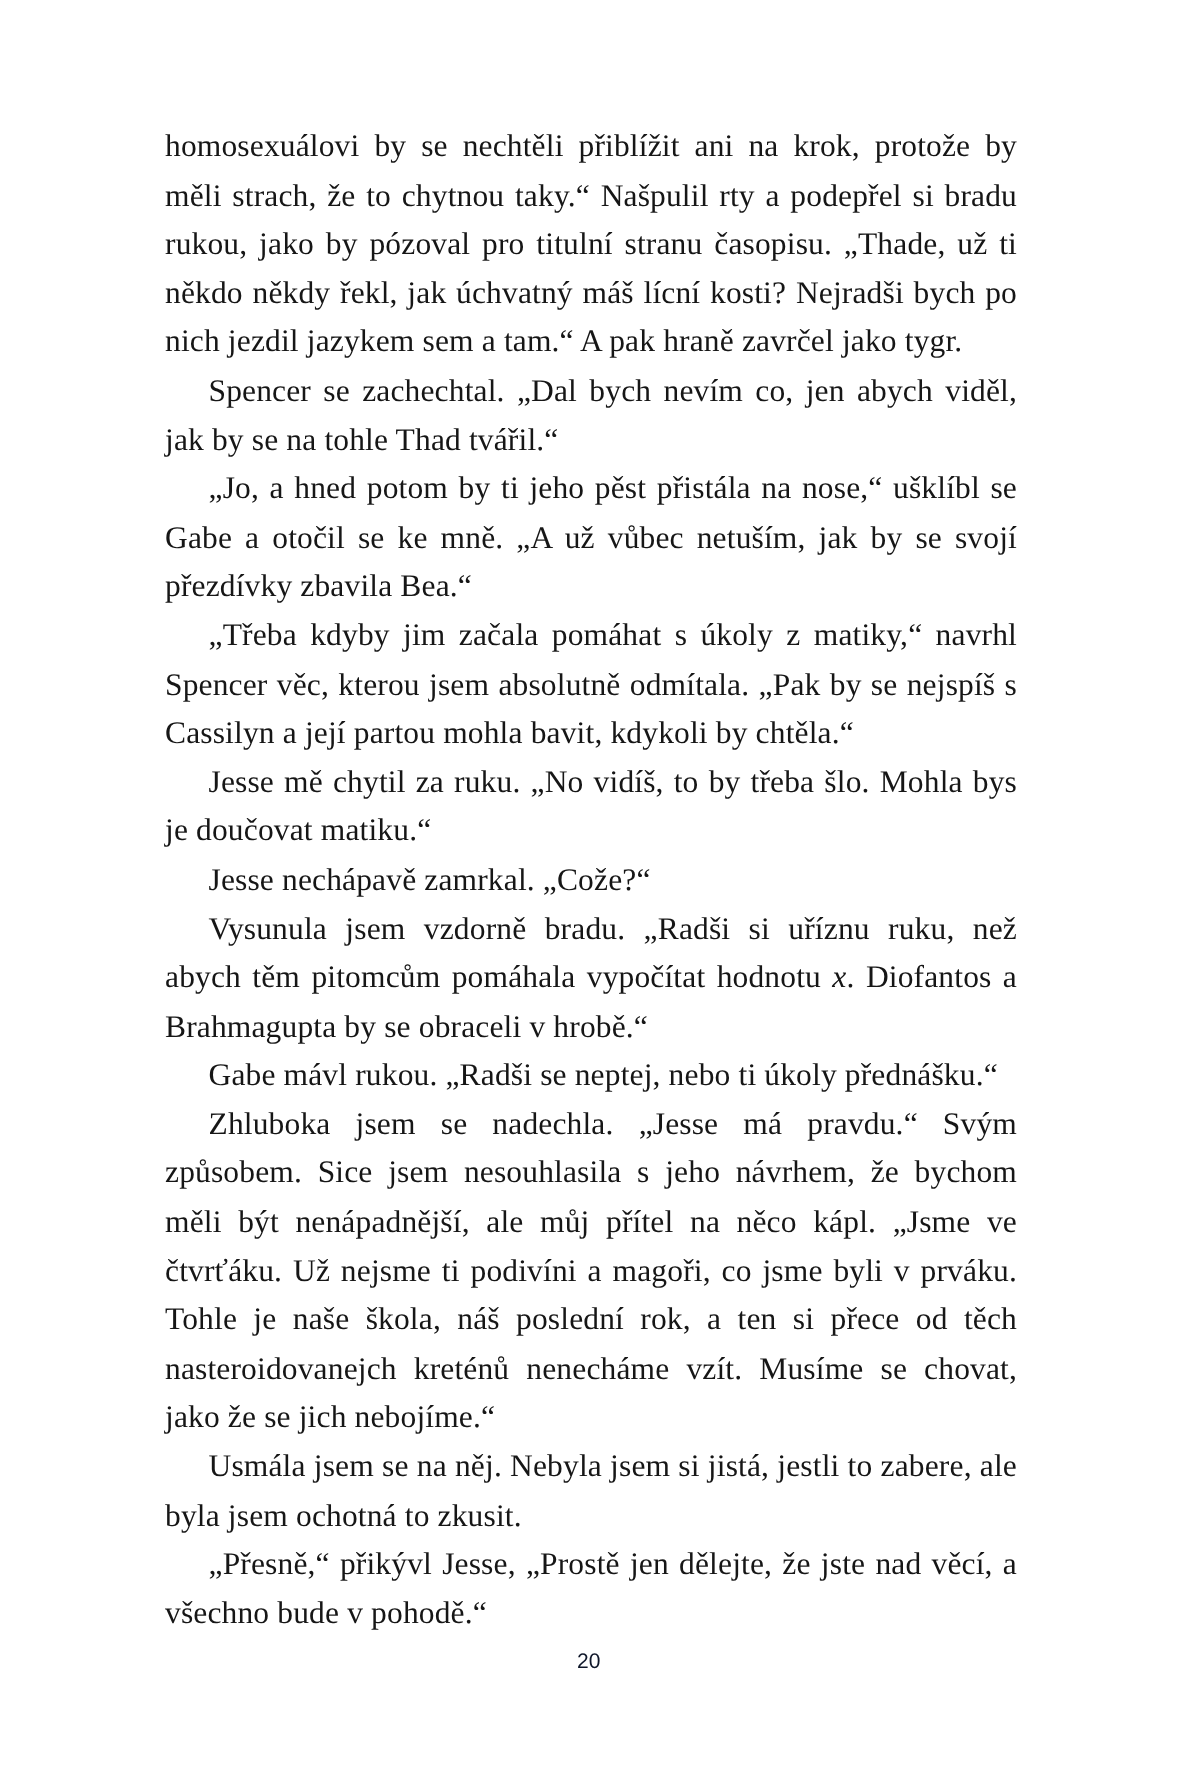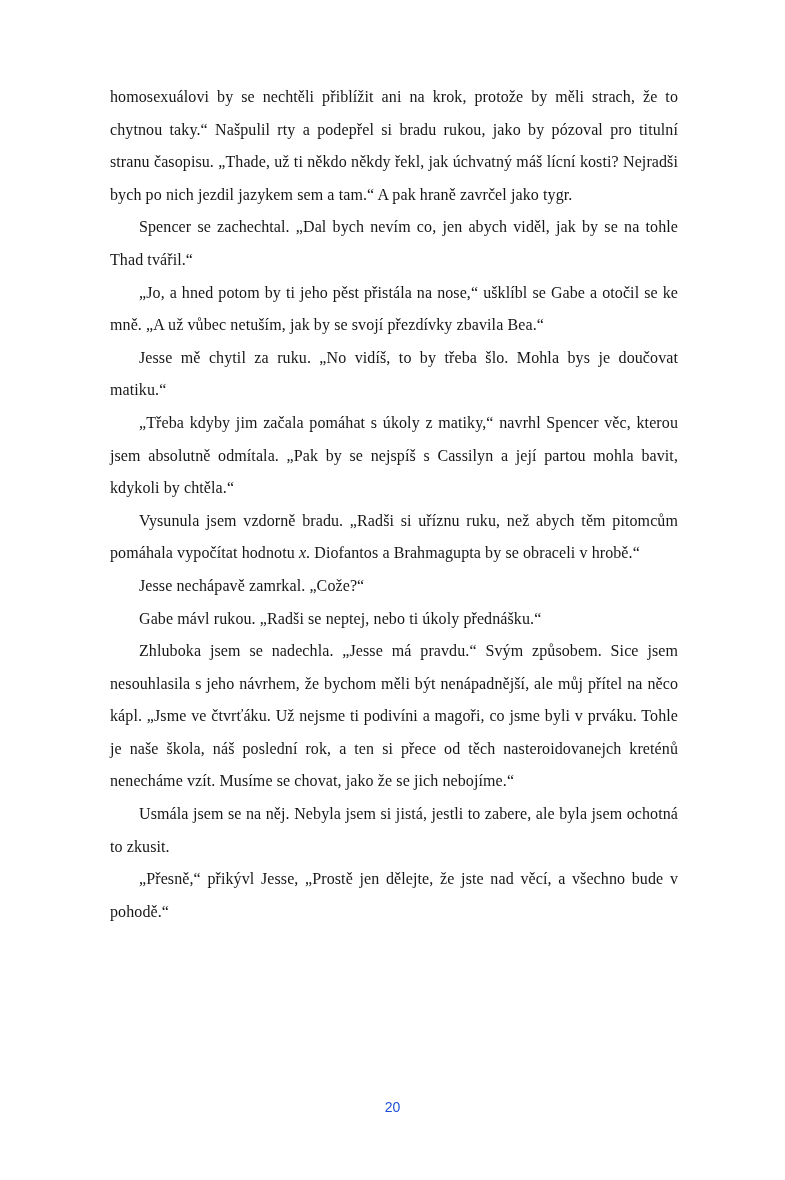--- a/index.html
+++ b/index.html
@@ -17,21 +17,21 @@
   .page {
     position: absolute;
     inset: 0;
     background: #ffffff;
   }
   .text-block {
     position: absolute;
     left: 110px;
     top: 81px;
     width: 568px;
-    font-size: 16px;
+    font-size: 21px;
     line-height: 32.6px;
     color: #161616;
     text-align: justify;
     letter-spacing: 0.1px;
   }
   .para {
     margin: 0;
     padding: 0;
     text-indent: 0;
   }
@@ -43,34 +43,34 @@
     font-style: italic;
   }
   .folio {
     position: absolute;
     left: 0;
     top: 1099px;
     width: 785px;
     text-align: center;
     font-family: "Liberation Sans", sans-serif;
     font-size: 14px;
-    color: #1d4ed8;
+    color: #0f172a;
   }
 </style>
 </head>
 <body>
 
 <div class="page">
   <div class="text-block">
       <p class="para"><span>homosexuálovi by se nechtěli přiblížit ani na krok, protože by měli strach, že to chytnou taky.“ Našpulil rty a podepřel si bradu rukou, jako by pózoval pro titulní stranu časopisu. „Thade, už ti někdo někdy řekl, jak úchvatný máš lícní kosti? Nejradši bych po nich jezdil jazykem sem a tam.“ A pak hraně zavrčel jako tygr.</span></p>
       <p class="para indent"><span>Spencer se zachechtal. „Dal bych nevím co, jen abych viděl, jak by se na tohle Thad tvářil.“</span></p>
       <p class="para indent"><span>„Jo, a hned potom by ti jeho pěst přistála na nose,“ ušklíbl se Gabe a otočil se ke mně. „A už vůbec netuším, jak by se svojí přezdívky zbavila Bea.“</span></p>
+      <p class="para indent"><span>„Třeba kdyby jim začala pomáhat s úkoly z matiky,“ navrhl Spencer věc, kterou jsem absolutně odmítala. „Pak by se nejspíš s Cassilyn a její partou mohla bavit, kdykoli by chtěla.“</span></p>
       <p class="para indent"><span>Jesse mě chytil za ruku. „No vidíš, to by třeba šlo. Mohla bys je doučovat matiku.“</span></p>
-      <p class="para indent"><span>„Třeba kdyby jim začala pomáhat s úkoly z matiky,“ navrhl Spencer věc, kterou jsem absolutně odmítala. „Pak by se nejspíš s Cassilyn a její partou mohla bavit, kdykoli by chtěla.“</span></p>
+      <p class="para indent"><span>Jesse nechápavě zamrkal. „Cože?“</span></p>
       <p class="para indent"><span>Vysunula jsem vzdorně bradu. „Radši si uříznu ruku, než abych těm pitomcům pomáhala vypočítat hodnotu </span><i>x</i><span>. Diofantos a Brahmagupta by se obraceli v hrobě.“</span></p>
-      <p class="para indent"><span>Jesse nechápavě zamrkal. „Cože?“</span></p>
       <p class="para indent"><span>Gabe mávl rukou. „Radši se neptej, nebo ti úkoly přednášku.“</span></p>
       <p class="para indent"><span>Zhluboka jsem se nadechla. „Jesse má pravdu.“ Svým způsobem. Sice jsem nesouhlasila s jeho návrhem, že bychom měli být nenápadnější, ale můj přítel na něco kápl. „Jsme ve čtvrťáku. Už nejsme ti podivíni a magoři, co jsme byli v prváku. Tohle je naše škola, náš poslední rok, a ten si přece od těch nasteroidovanejch kreténů nenecháme vzít. Musíme se chovat, jako že se jich nebojíme.“</span></p>
       <p class="para indent"><span>Usmála jsem se na něj. Nebyla jsem si jistá, jestli to zabere, ale byla jsem ochotná to zkusit.</span></p>
       <p class="para indent"><span>„Přesně,“ přikývl Jesse, „Prostě jen dělejte, že jste nad věcí, a všechno bude v pohodě.“</span></p>
     </div>
   <div class="folio">20</div>
 </div>
 
 </body></html>

